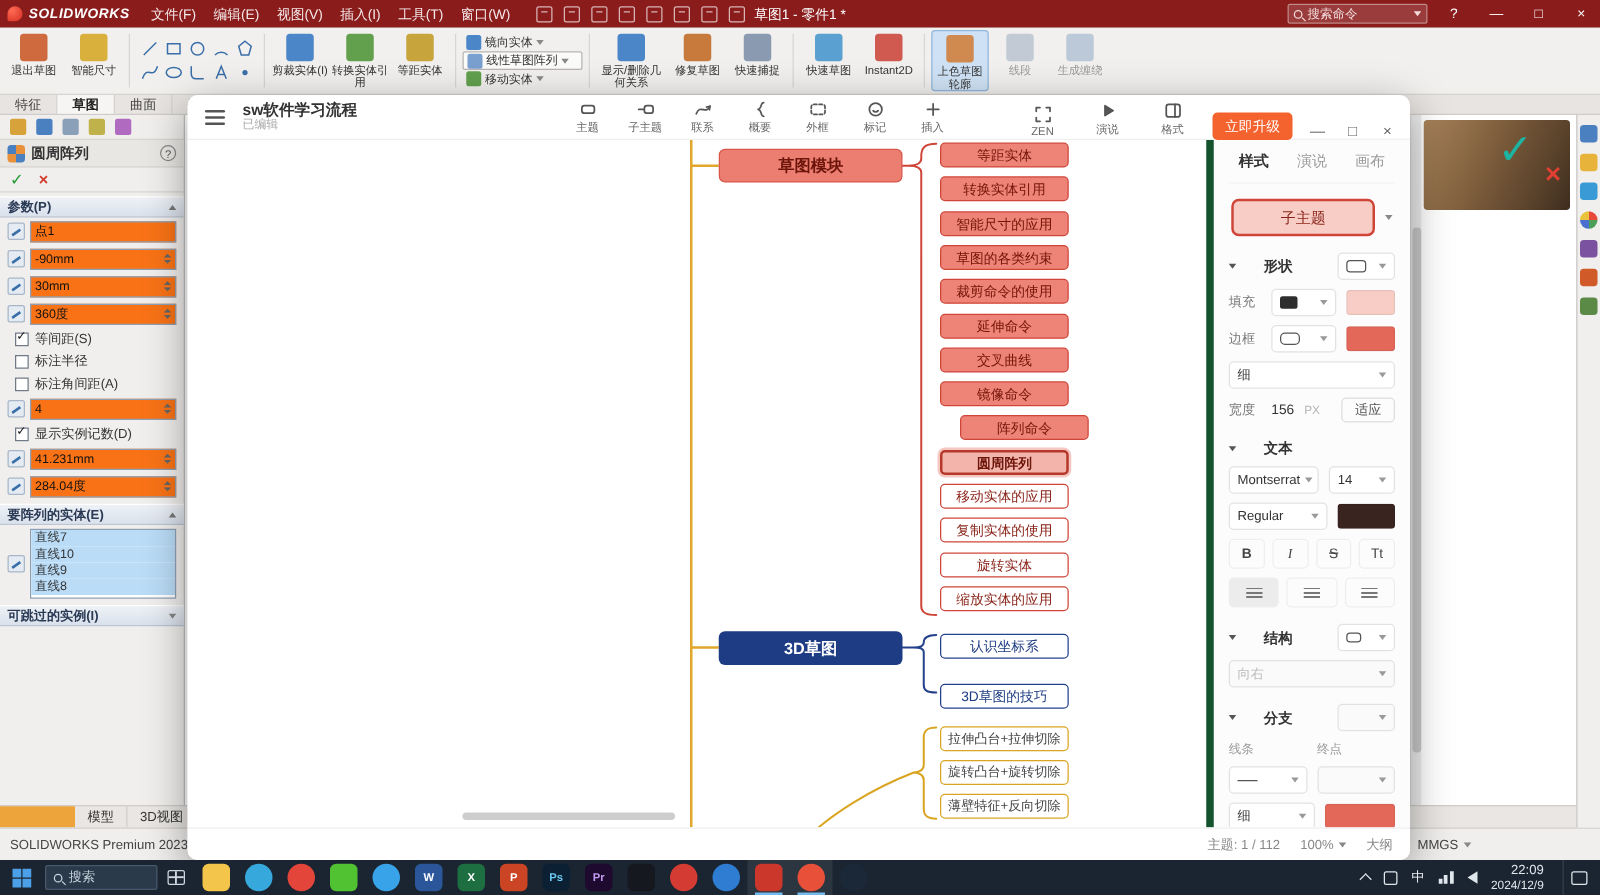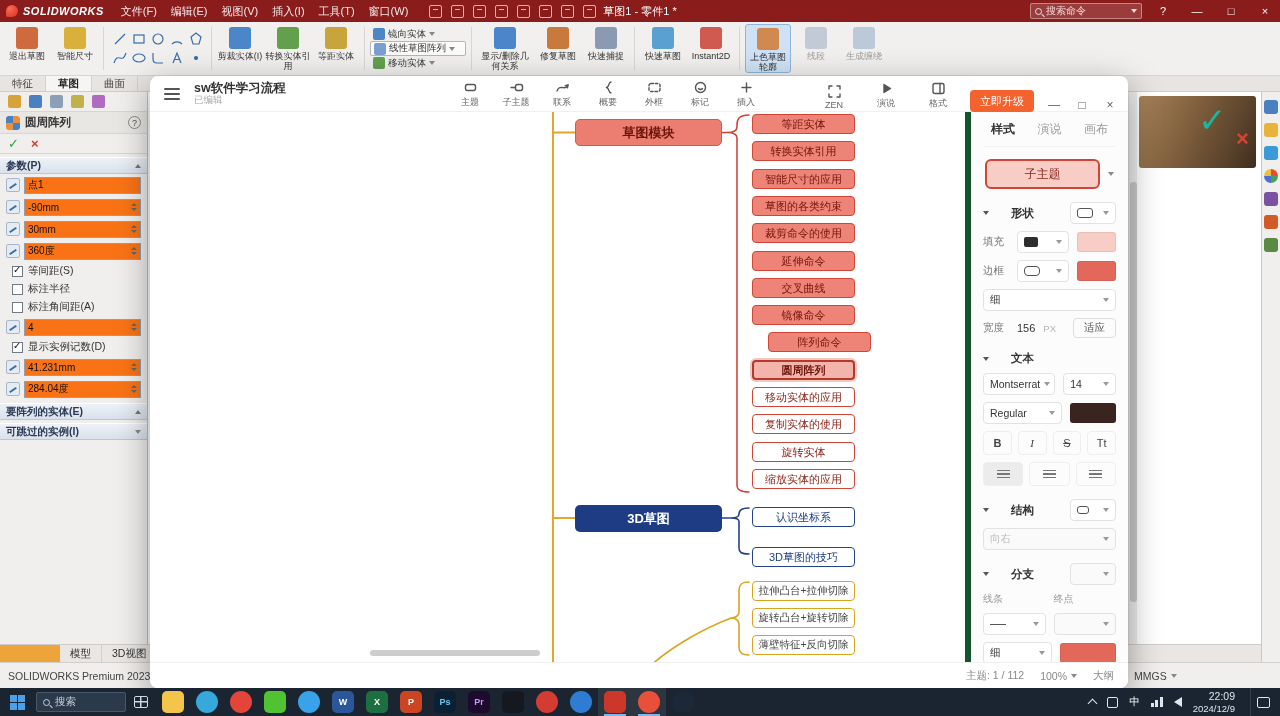--- a/index.html
+++ b/index.html
@@ -491,20 +491,37 @@
           <i class="u"></i>
           <i class="d"></i>
         </span>
     </div>
   </div>
 
   <div class="pm-hdr">
     <span>要阵列的实体(E)</span>
       <span class="car up"></span>
   </div>
+  <div class="pm-row">
+    <span class="pmic"></span>
+    <div class="pm-list">
+      <div class="pm-li sel">
+          <span>直线7</span>
+        </div>
+      <div class="pm-li sel">
+          <span>直线10</span>
+        </div>
+      <div class="pm-li sel">
+          <span>直线9</span>
+        </div>
+      <div class="pm-li sel">
+          <span>直线8</span>
+        </div>
+    </div>
+  </div>
   <div class="pm-hdr">
     <span>可跳过的实例(I)</span>
       <span class="car"></span>
   </div>
 </div>
 
 <div id="sw-viewtabs">
   <div class="vt-hl"></div>
   <div class="vt">
       <span>模型</span>

